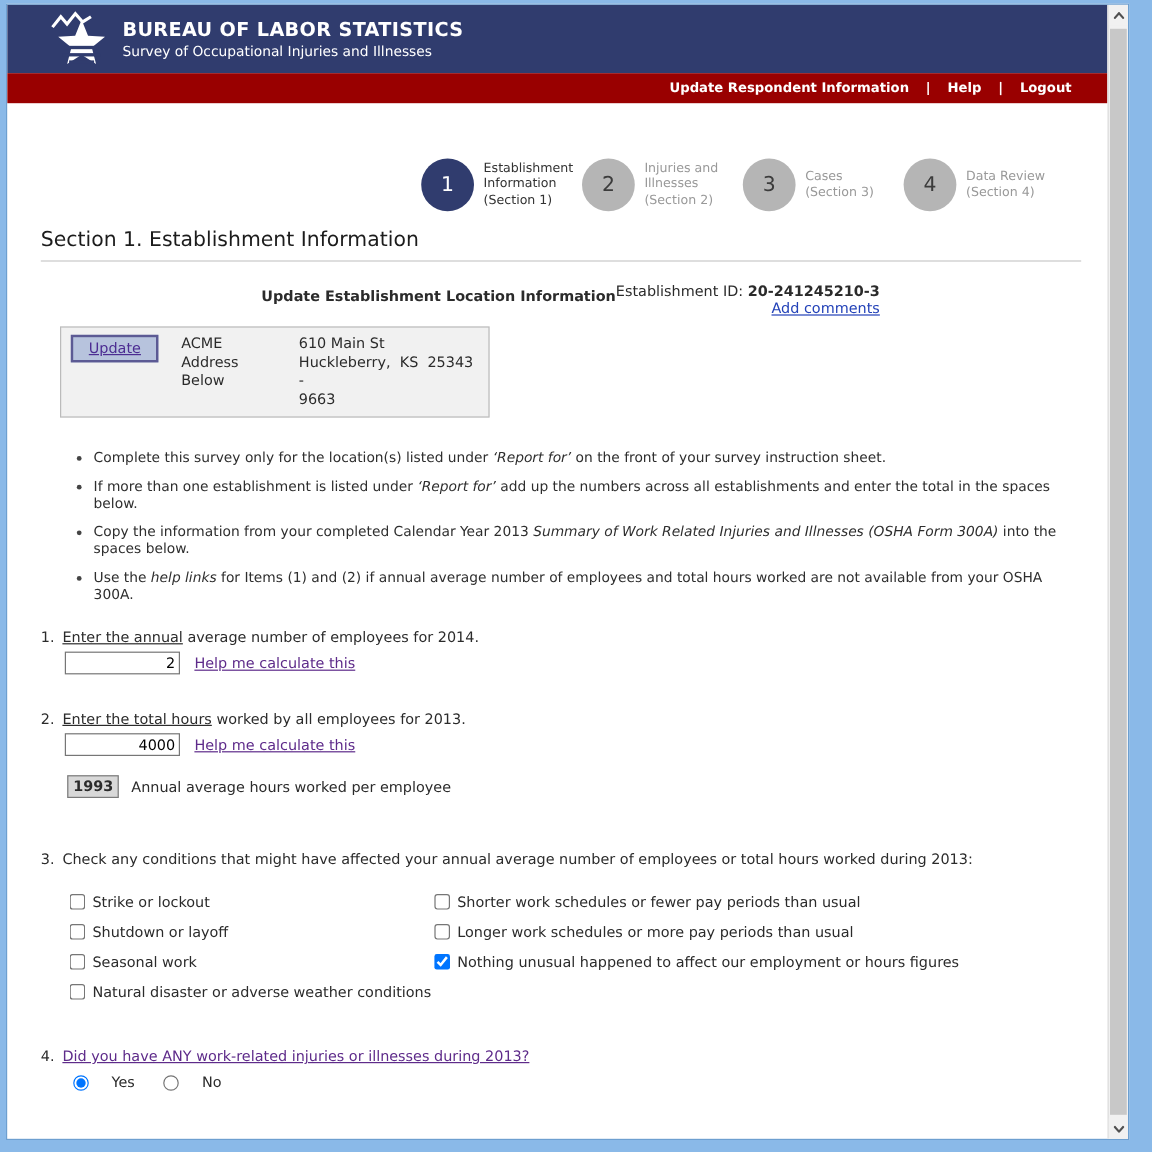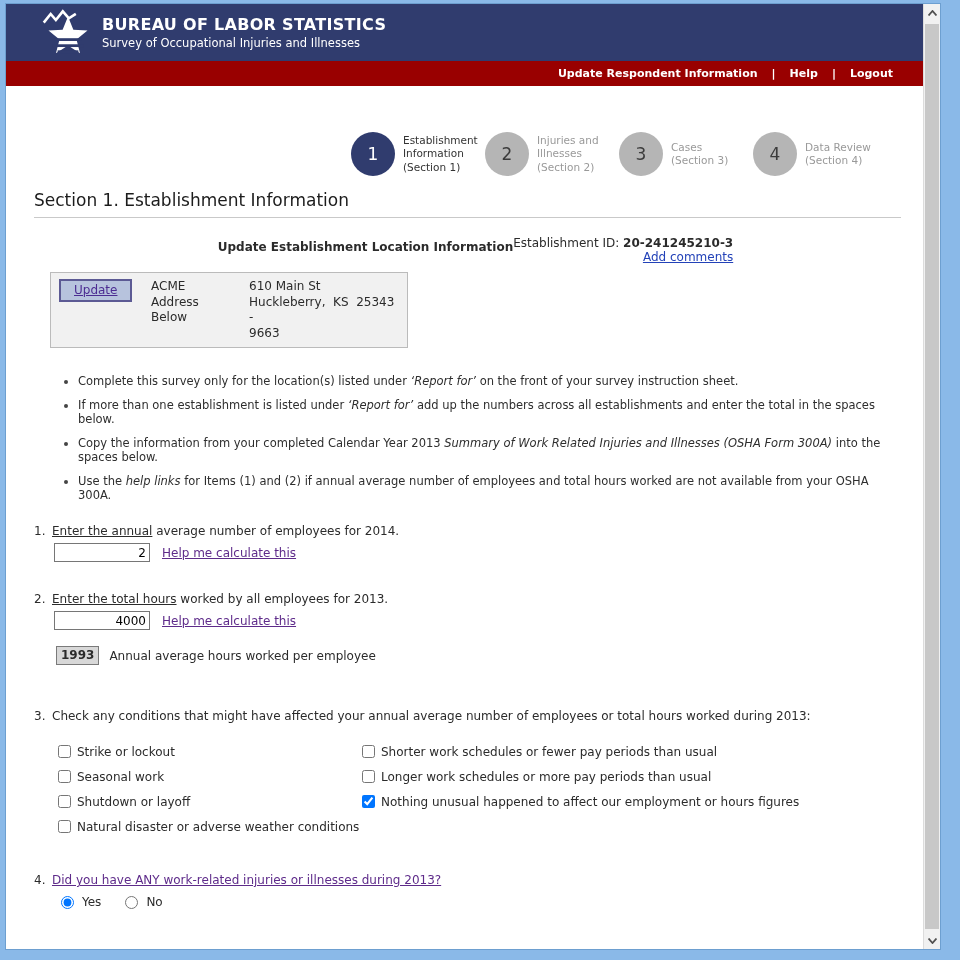--- a/index.html
+++ b/index.html
@@ -72,21 +72,21 @@
   .derived-box { border:1px solid #7a7a7a; background:#d8d8d8; font-weight:bold; padding:1px 4px 2px; font-size:12px; }
 
   .chk-grid { margin:16px 0 12px 24px; display:flex; }
   .chk-col-l { width:304px; }
   .chk-col-r { flex:1; }
   .chk-row { height:25px; display:flex; align-items:center; }
   .chk-row input[type=checkbox] { margin:0 6px 0 0; width:13px; height:13px; }
   .other-input { width:205px; height:20px; border:1px solid #767676; margin-left:6px; font-family:"DejaVu Sans", sans-serif; font-size:12px; }
 
   .radio-row { margin:8px 0 0 27px; display:flex; align-items:center; gap:24px; }
-  .radio-opt { display:flex; align-items:center; gap:8px; }
+  .radio-opt { display:flex; align-items:center; gap:19px; }
   .radio-opt input { margin:0; }
 
   
   .sbar { width:17px; background:#f1f1f1; border-left:1px solid #dcdcdc; display:flex; flex-direction:column; flex-shrink:0; }
   .sbtn { height:17px; display:flex; align-items:center; justify-content:center; background:#f1f1f1; cursor:pointer; flex-shrink:0; }
   .sthumb { flex:1; background:#c8c8c8; margin:3px 1px; cursor:pointer; }
 </style>
 </head>
 <body>
 
@@ -193,25 +193,25 @@
       <div class="item" style="margin-top:44px;">
         <span class="inum">3.</span><span>Check any conditions that might have affected your annual average number of employees or total hours worked during 2013:</span>
         <div class="chk-grid">
           <div class="chk-col-l">
             <div class="chk-row">
               <input type="checkbox" style="">
               <span>Strike or lockout</span>
             </div>
             <div class="chk-row">
               <input type="checkbox" style="">
+              <span>Shutdown or layoff</span>
+            </div>
+            <div class="chk-row">
+              <input type="checkbox" style="">
               <span>Seasonal work</span>
-            </div>
-            <div class="chk-row">
-              <input type="checkbox" style="">
-              <span>Shutdown or layoff</span>
             </div>
             <div class="chk-row">
               <input type="checkbox" style="">
               <span>Natural disaster or adverse weather conditions</span>
             </div>
           </div>
           <div class="chk-col-r">
             <div class="chk-row">
               <input type="checkbox" style="">
               <span>Shorter work schedules or fewer pay periods than usual</span>

